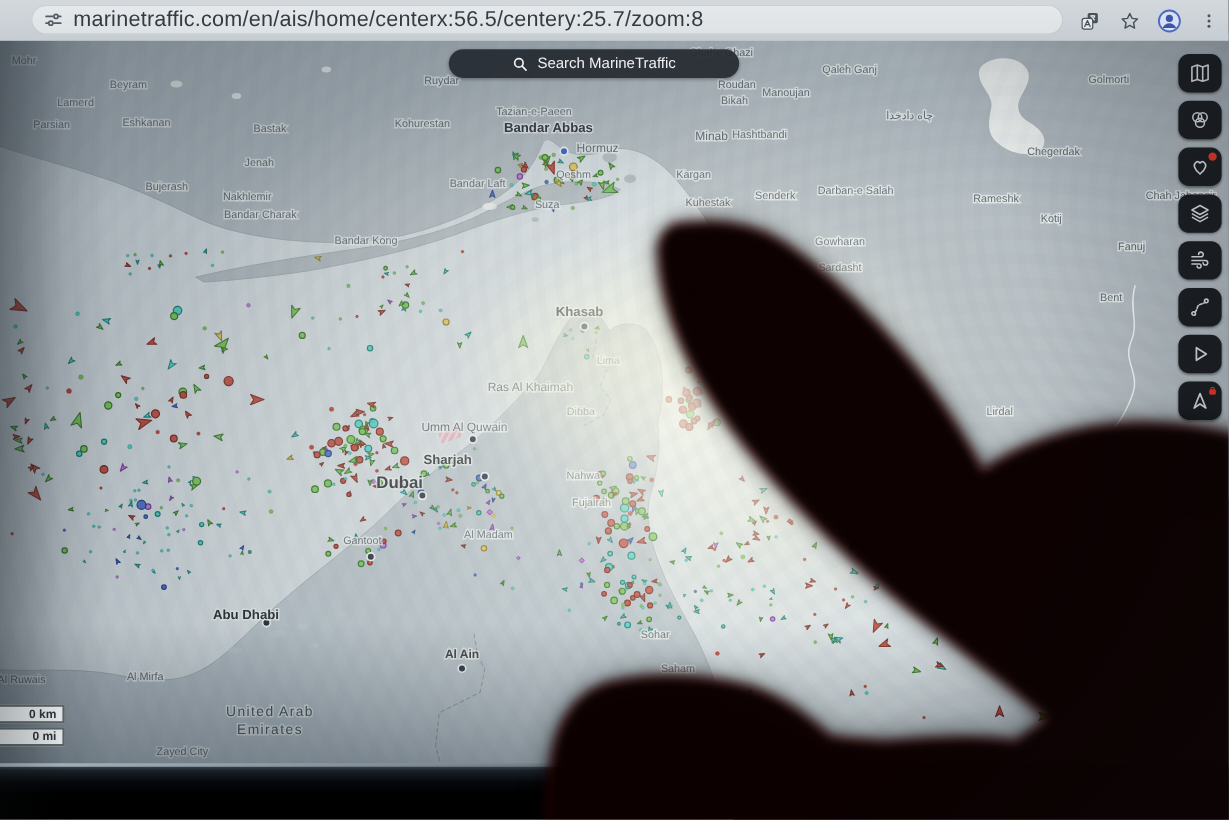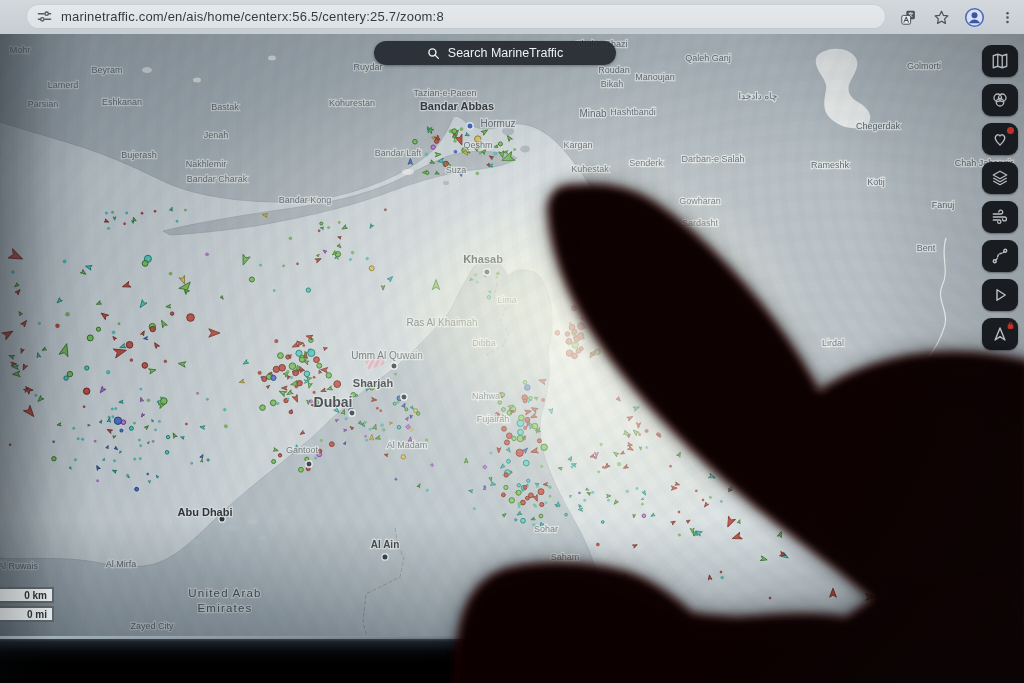--- a/index.html
+++ b/index.html
@@ -5,21 +5,21 @@
   html,body{margin:0;padding:0;background:#000;}
   .stage{position:relative;width:1024px;height:683px;overflow:hidden;background:#000;
          font-family:"Liberation Sans",sans-serif;}
   
   .toolbar{position:absolute;left:0;top:0;width:1024px;height:34px;z-index:60;
            background:linear-gradient(#d3d8dc,#c6cdd3);}
   .omnibox{position:absolute;left:26px;top:4px;width:860px;height:25px;border-radius:13px;
            background:linear-gradient(#e6e9eb,#dde2e5);display:flex;align-items:center;
            box-shadow:0 0 0 1px rgba(120,130,138,.25) inset;}
   .tune{margin:0 9px 0 11px;flex:0 0 auto;display:flex;}
-  .url{font-size:13px;color:#343c43;letter-spacing:.2px;white-space:nowrap;overflow:hidden;}
+  .url{font-size:18px;color:#343c43;letter-spacing:.2px;white-space:nowrap;overflow:hidden;}
   .tb-icons{position:absolute;right:2px;top:0;height:34px;display:flex;align-items:center;gap:11px;padding-right:4px;}
   .tb-btn{display:flex;align-items:center;justify-content:center;width:22px;height:22px;}
   
   .mapsvg{position:absolute;left:0;top:0;z-index:1;}
   .ov{position:absolute;left:0;top:0;width:1024px;height:683px;pointer-events:none;}
   .ov-shade{z-index:2;
     background:
       linear-gradient(112deg, rgba(52,64,74,.34), rgba(52,64,74,.10) 34%, rgba(52,64,74,0) 52%),
       linear-gradient(to right, rgba(40,50,60,.30), rgba(40,50,60,0) 9%),
       linear-gradient(to bottom, rgba(70,84,94,.22), rgba(70,84,94,0) 26%),

